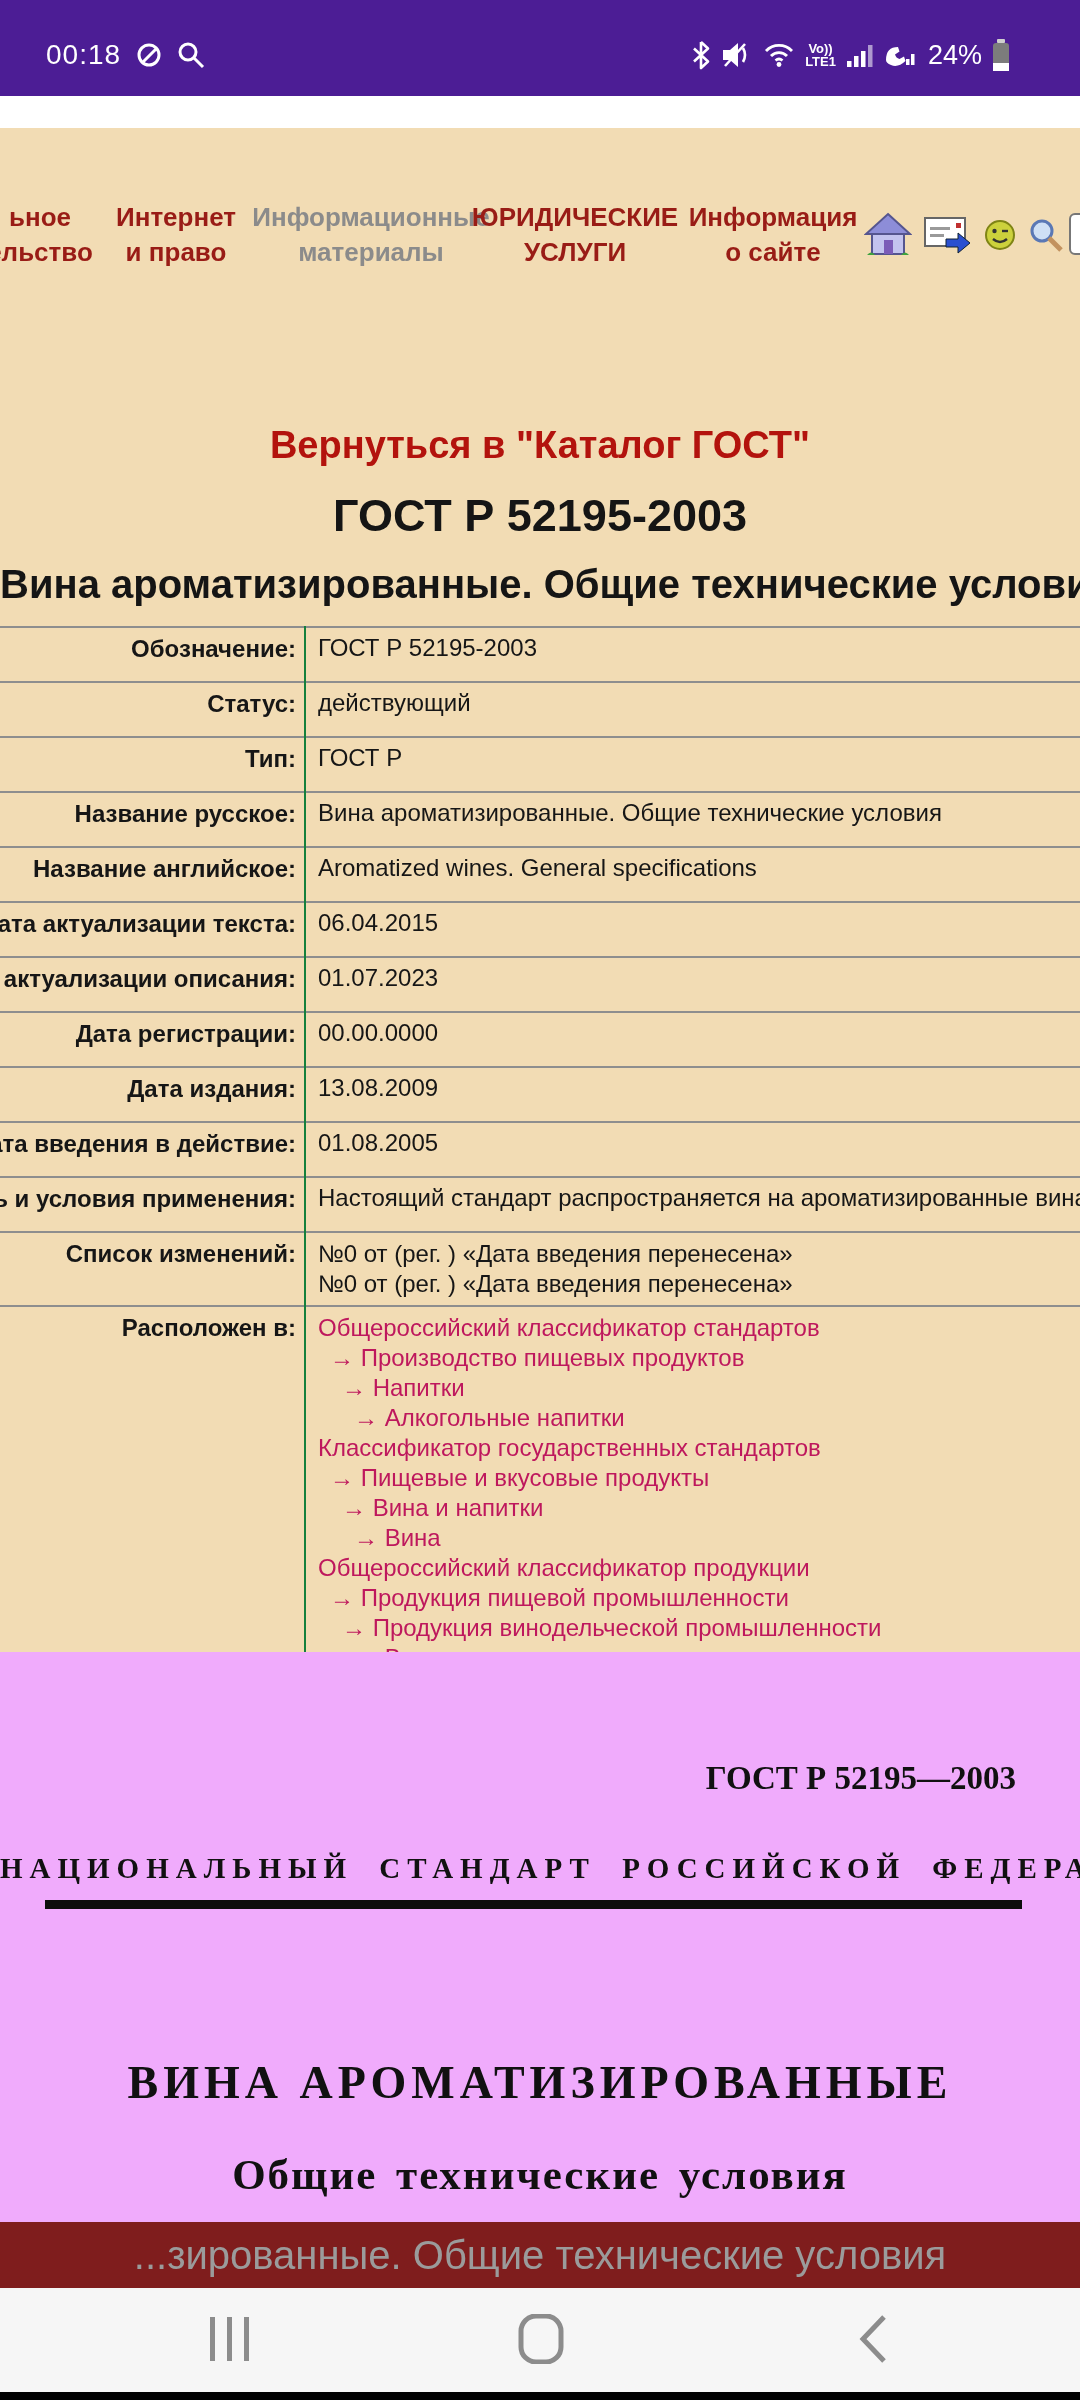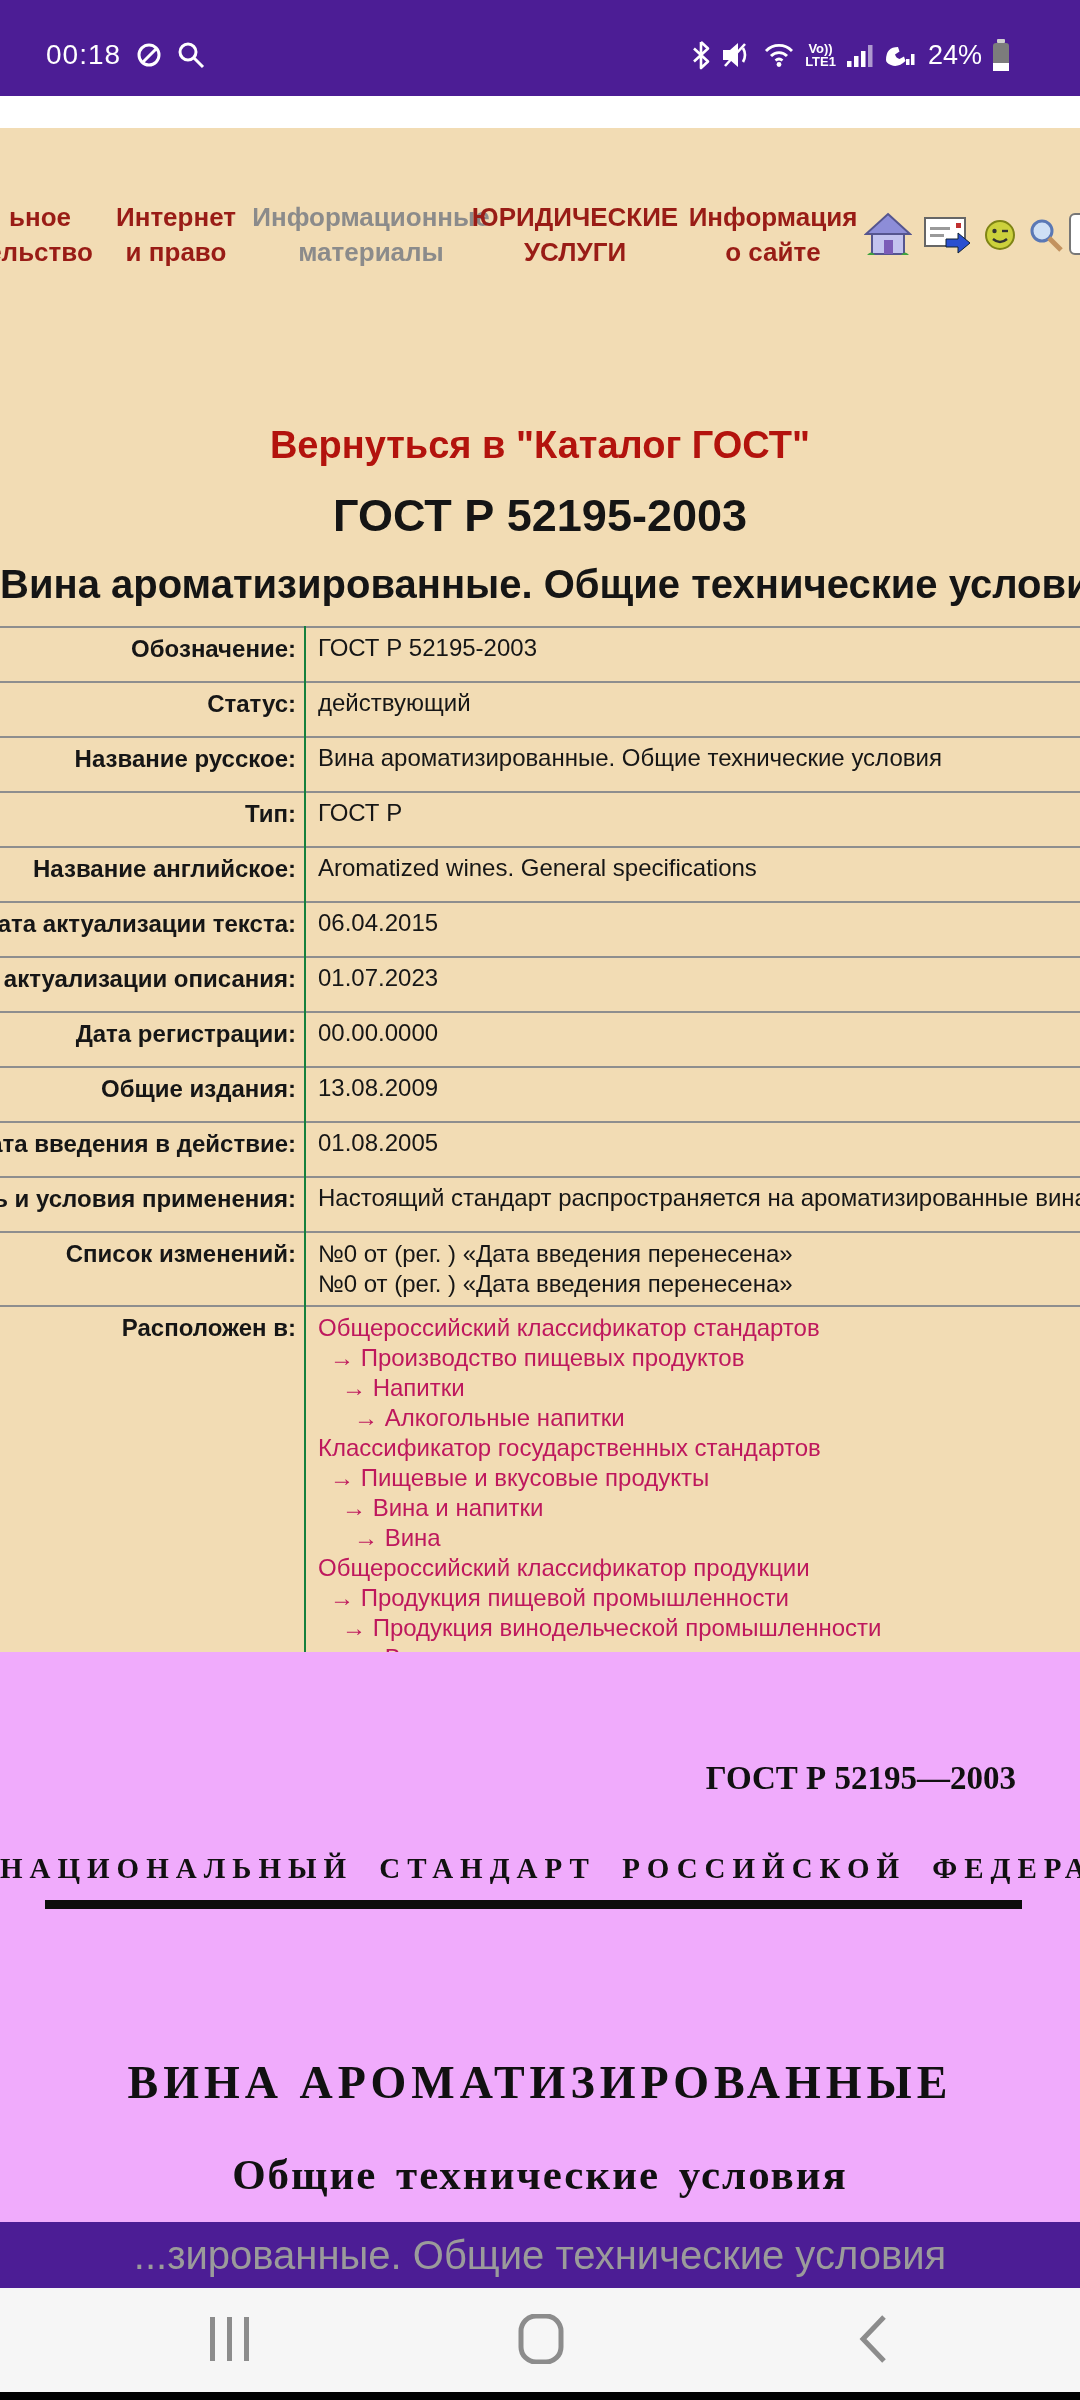--- a/index.html
+++ b/index.html
@@ -51,21 +51,21 @@
   .doc-code{position:absolute;right:64px;top:108px;font-size:33px;font-weight:bold;}
   .doc-head{position:absolute;left:0;top:200px;width:1080px;text-align:center;
             font-size:29px;font-weight:bold;letter-spacing:7px;word-spacing:12px;white-space:nowrap;}
   .doc-bar{position:absolute;left:45px;top:248px;width:977px;height:9px;background:#0d0d0d;}
   .doc-title{position:absolute;left:0;top:404px;width:1080px;text-align:center;
              font-size:46px;font-weight:bold;letter-spacing:5px;white-space:nowrap;}
   .doc-sub{position:absolute;left:0;top:498px;width:1080px;text-align:center;
            font-size:43px;font-weight:bold;letter-spacing:2px;word-spacing:6px;white-space:nowrap;}
 
   
-  .urlbar{position:absolute;left:0;top:2222px;width:1080px;height:66px;background:#4c1d95;
+  .urlbar{position:absolute;left:0;top:2222px;width:1080px;height:66px;background:#7f1d1d;
           display:flex;align-items:center;justify-content:center;cursor:pointer;}
   .urlbar span{color:#9b9b9b;font-size:40px;white-space:nowrap;}
   .andnav{position:absolute;left:0;top:2288px;width:1080px;height:104px;background:#f6f6f6;}
   .abtn{position:absolute;top:26px;cursor:pointer;}
   .strip{position:absolute;left:0;top:2392px;width:1080px;height:8px;background:#000;}
 </style>
 </head>
 <body>
 
 <div id="screen">
@@ -187,32 +187,32 @@
         <td class="val">ГОСТ Р 52195-2003</td>
       </tr>
       <tr class="r1">
         <td class="lbl">
               <span class="in">Статус:</span>
             </td>
         <td class="val">действующий</td>
       </tr>
       <tr class="r1">
         <td class="lbl">
+              <span class="in">Тип:</span>
+            </td>
+        <td class="val">ГОСТ Р</td>
+      </tr>
+      <tr class="r1">
+        <td class="lbl">
               <span class="in">Название русское:</span>
             </td>
         <td class="val">Вина ароматизированные. Общие технические условия</td>
       </tr>
       <tr class="r1">
         <td class="lbl">
-              <span class="in">Тип:</span>
-            </td>
-        <td class="val">ГОСТ Р</td>
-      </tr>
-      <tr class="r1">
-        <td class="lbl">
               <span class="in">Название английское:</span>
             </td>
         <td class="val">Aromatized wines. General specifications</td>
       </tr>
       <tr class="r1">
         <td class="lbl">
               <span class="in">Дата актуализации текста:</span>
             </td>
         <td class="val">06.04.2015</td>
       </tr>
@@ -223,21 +223,21 @@
         <td class="val">01.07.2023</td>
       </tr>
       <tr class="r1">
         <td class="lbl">
               <span class="in">Дата регистрации:</span>
             </td>
         <td class="val">00.00.0000</td>
       </tr>
       <tr class="r1">
         <td class="lbl">
-              <span class="in">Общие издания:</span>
+              <span class="in">Дата издания:</span>
             </td>
         <td class="val">13.08.2009</td>
       </tr>
       <tr class="r1">
         <td class="lbl">
               <span class="in">Дата введения в действие:</span>
             </td>
         <td class="val">01.08.2005</td>
       </tr>
       <tr class="r1">

